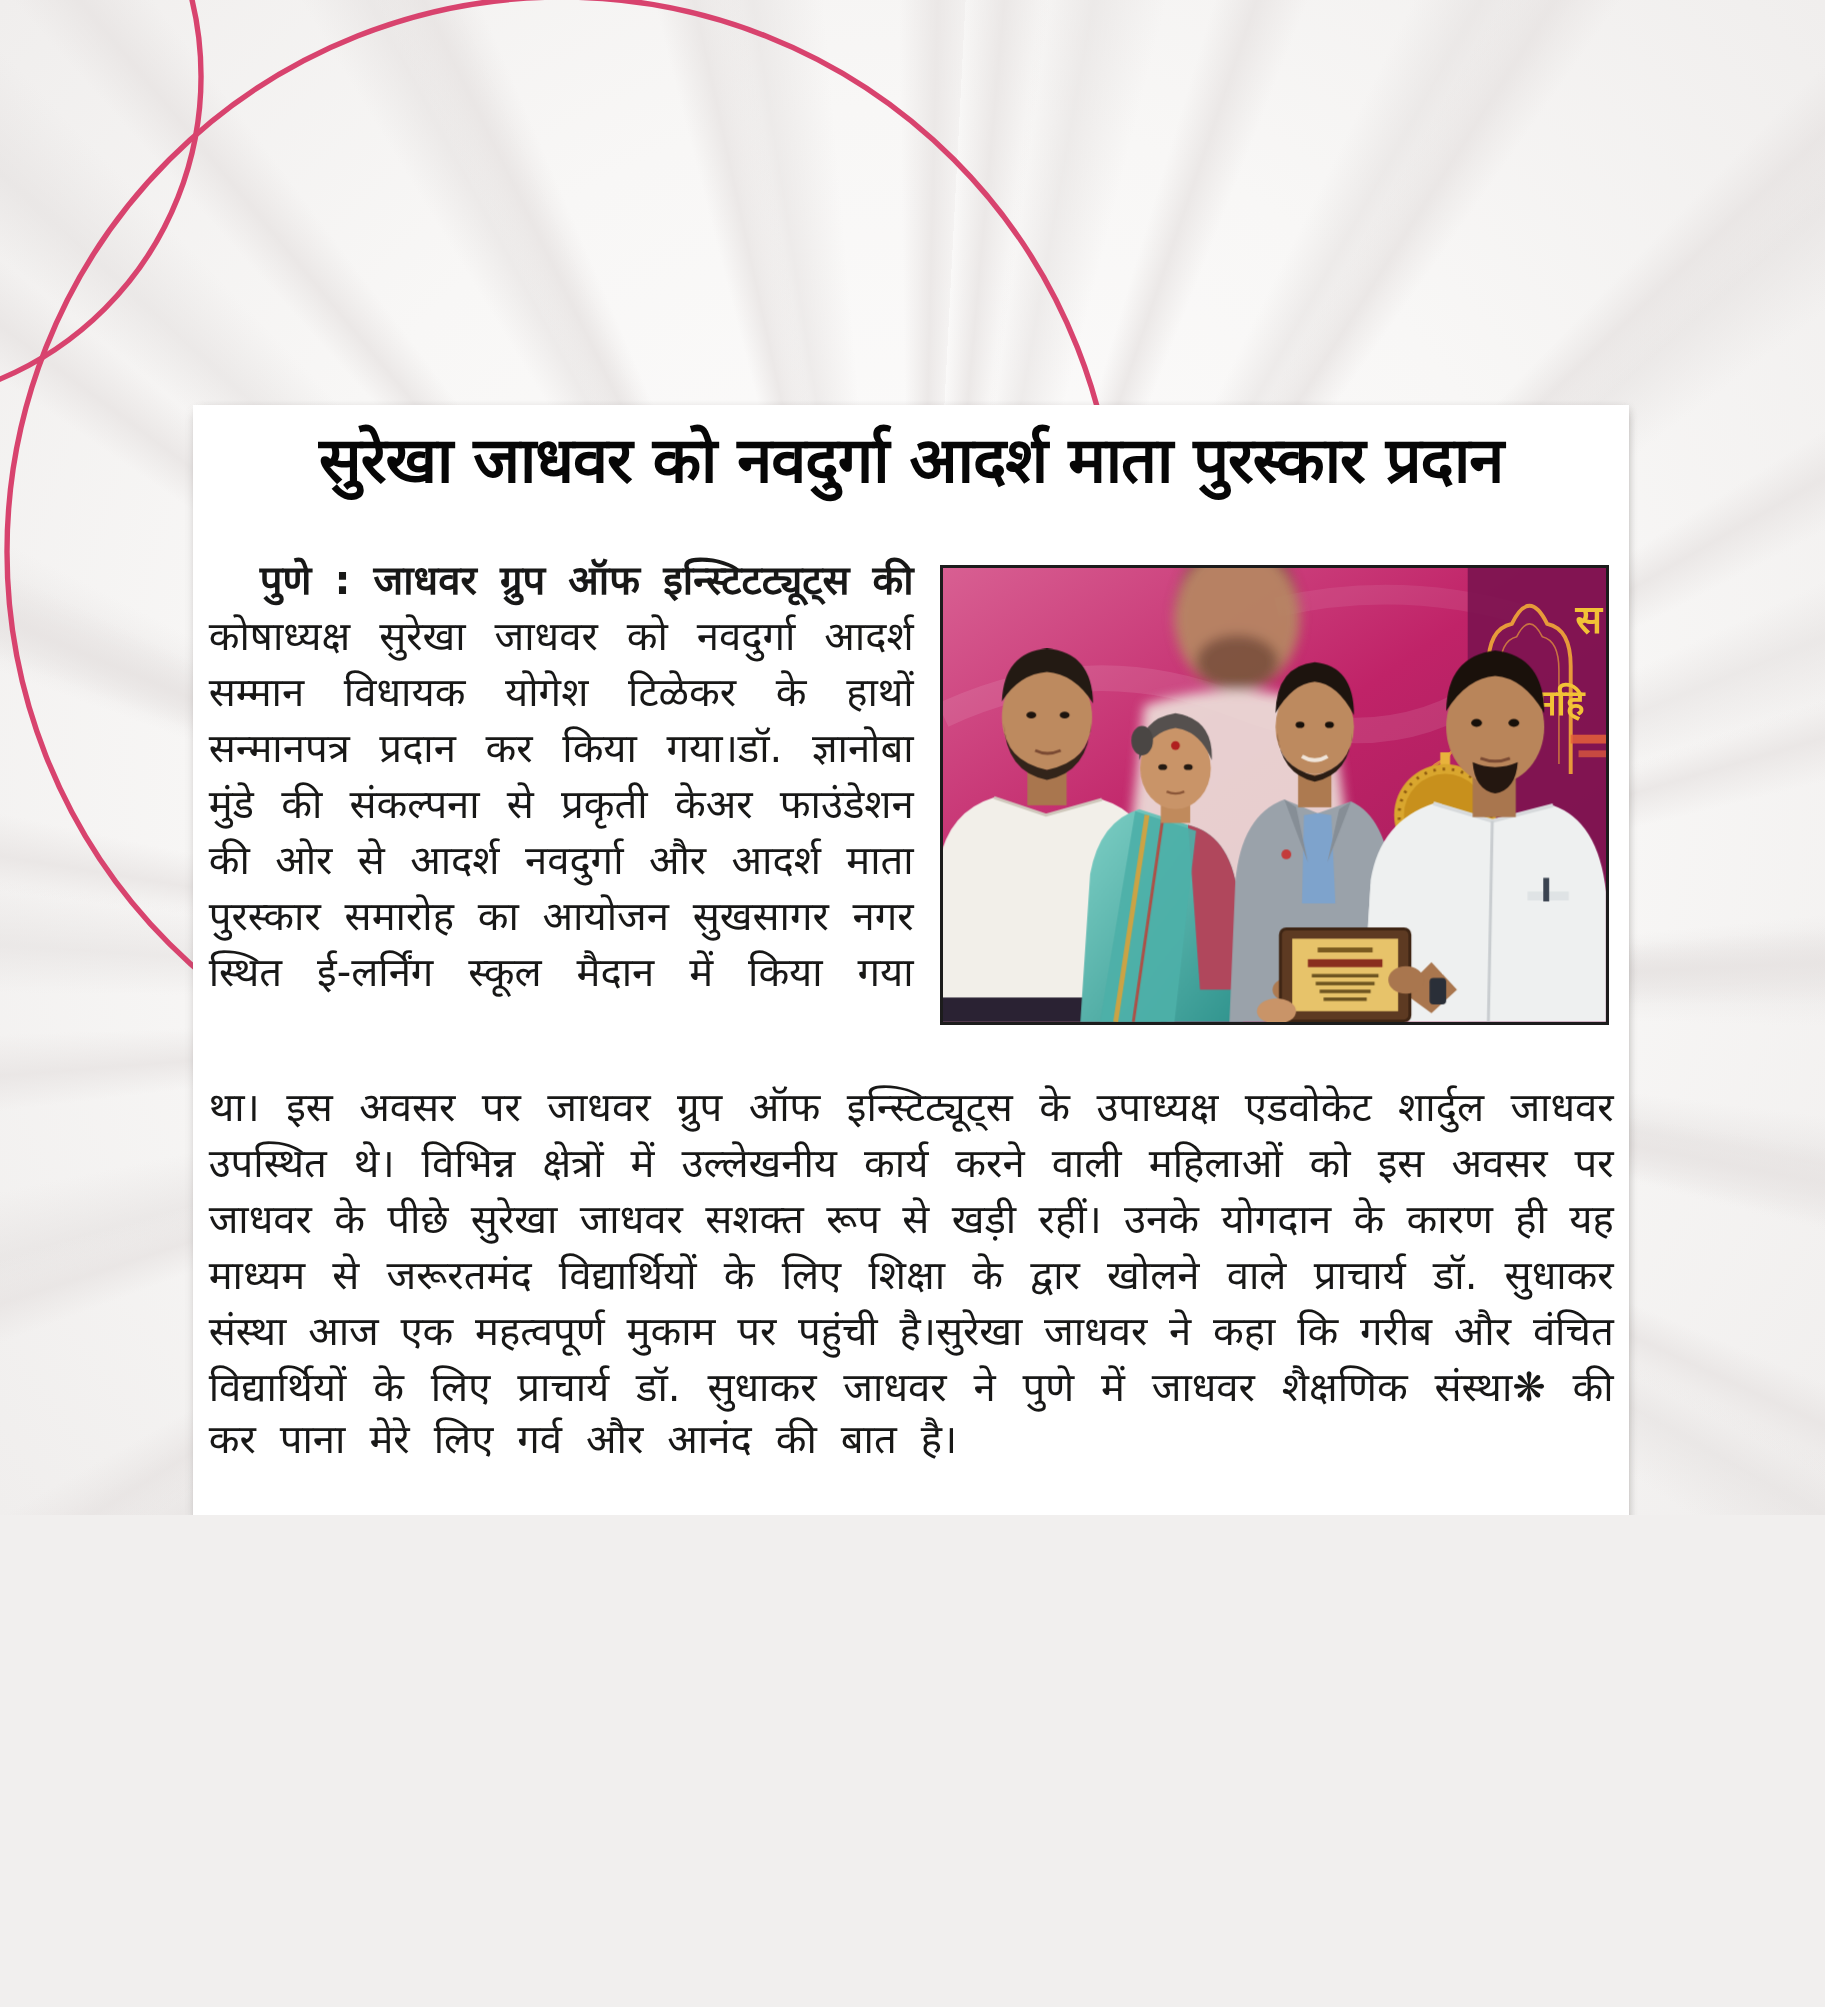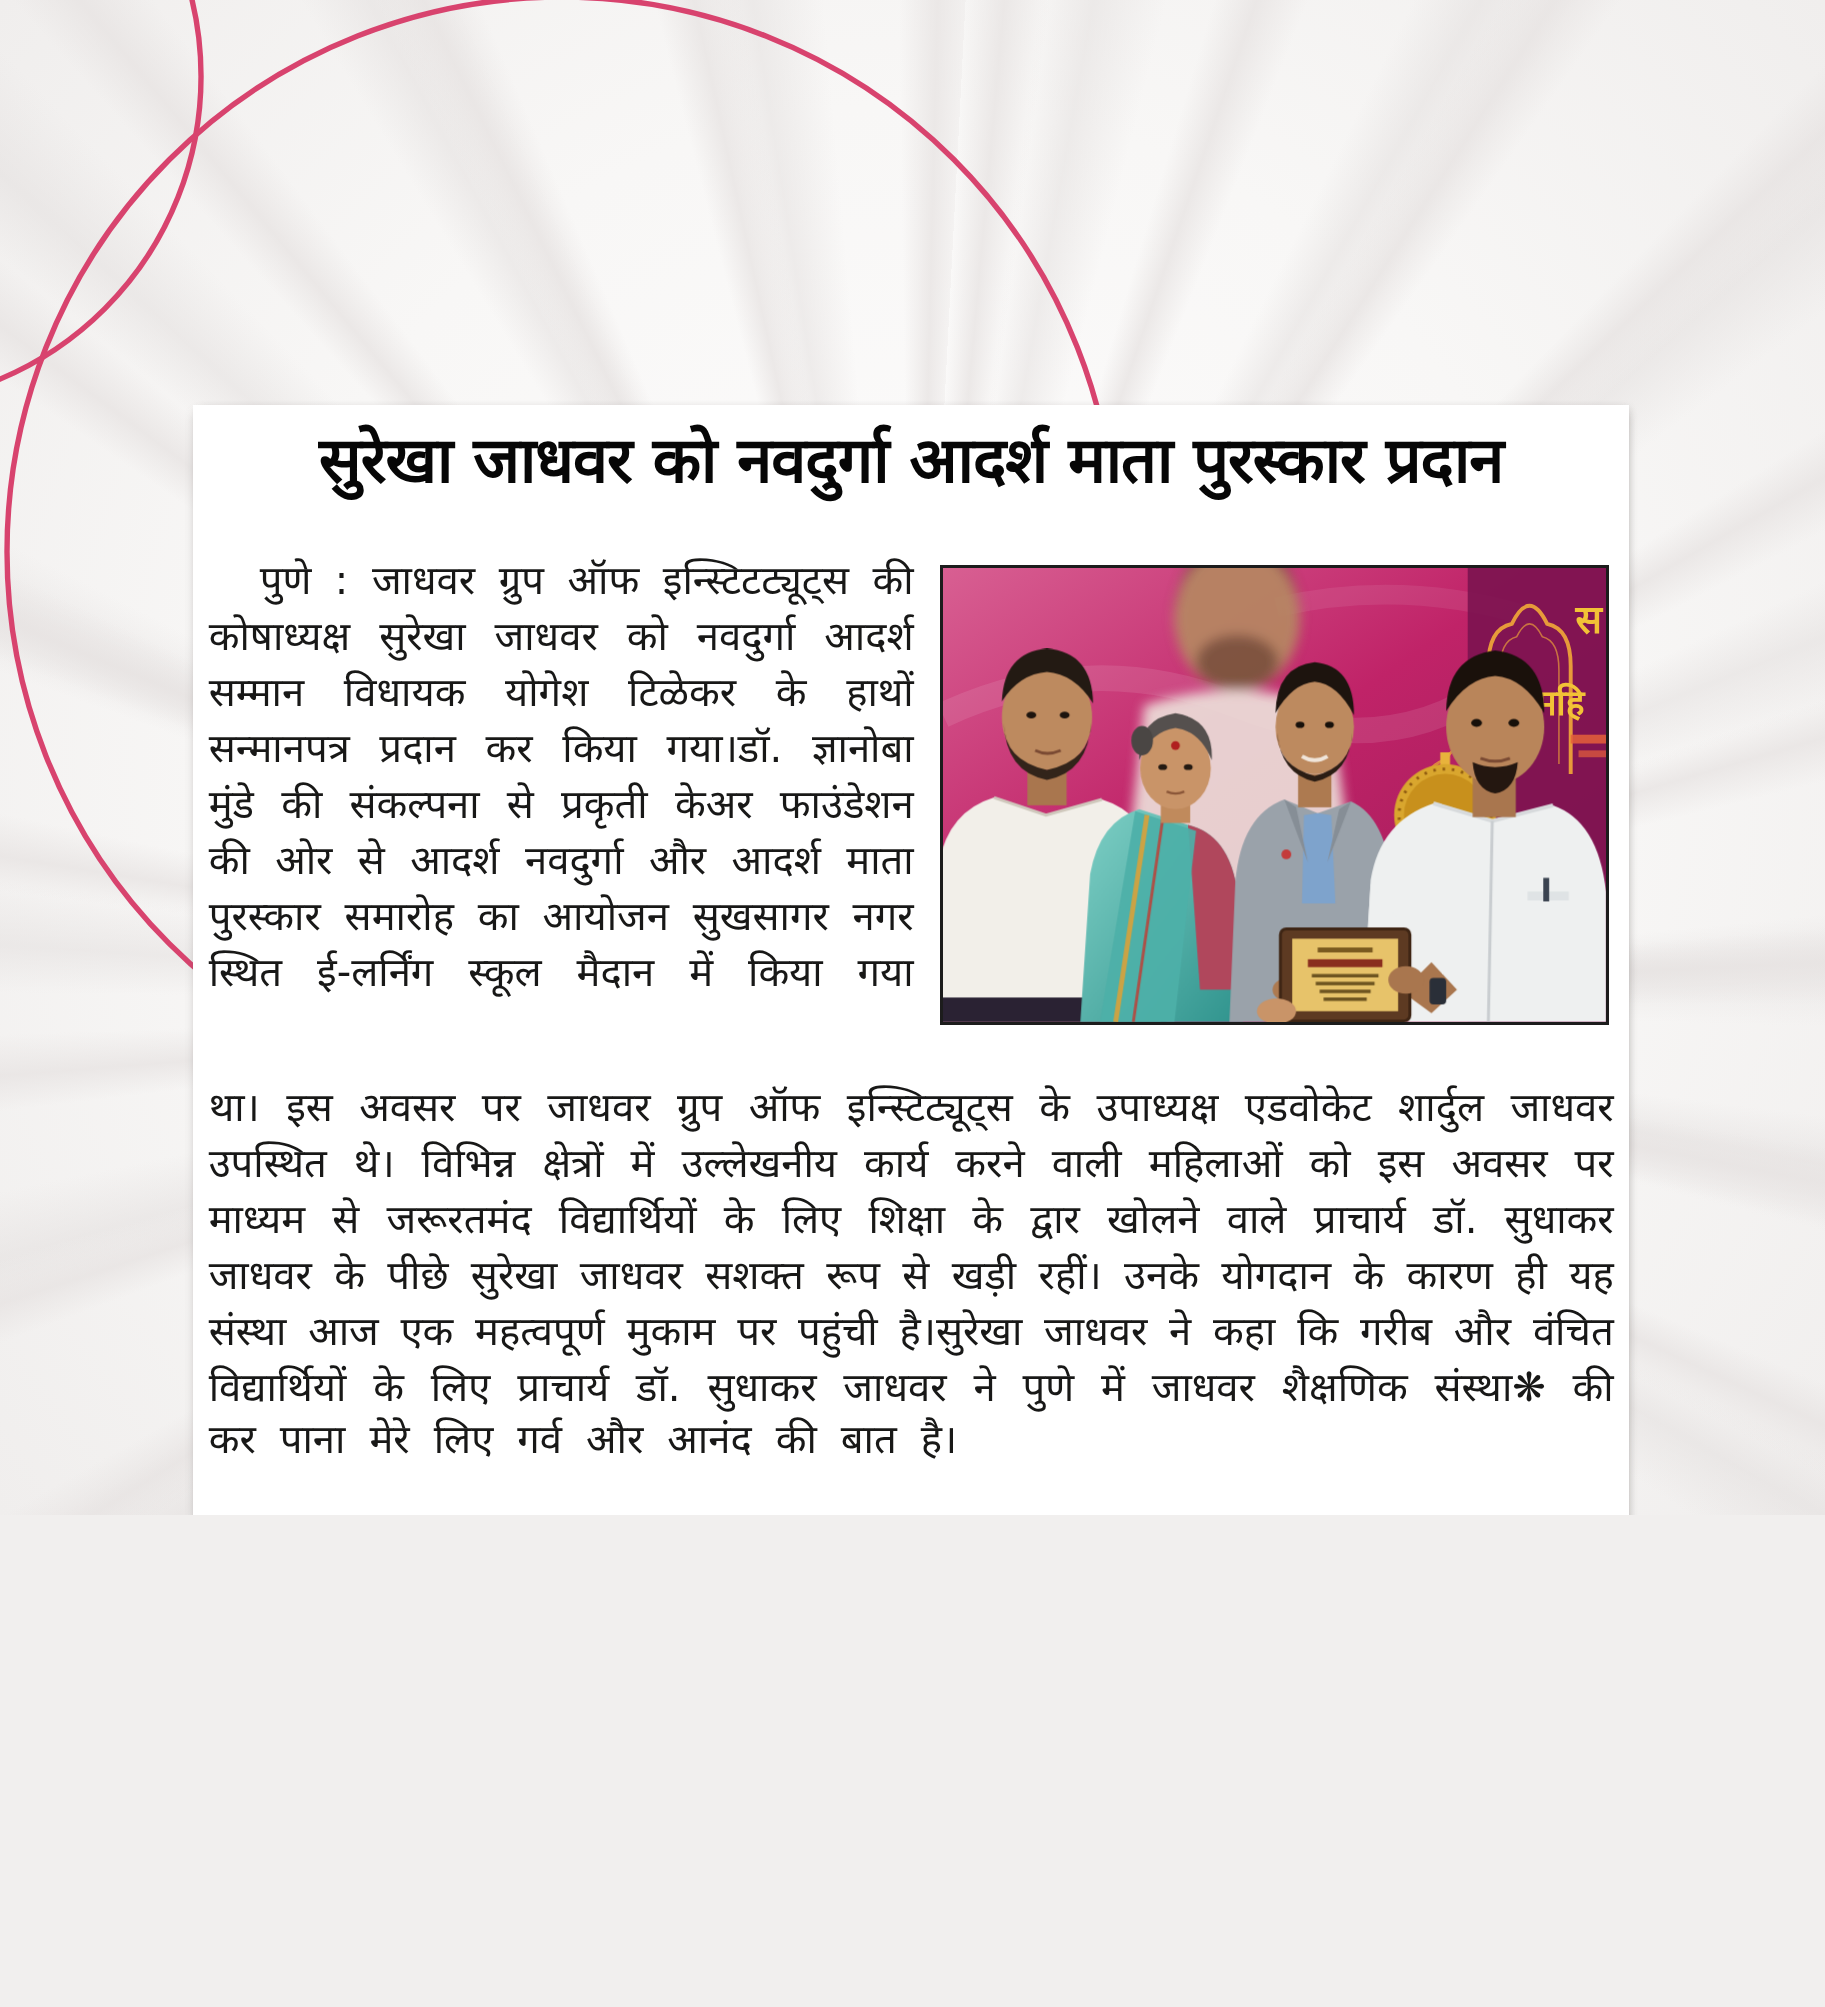--- a/index.html
+++ b/index.html
@@ -55,21 +55,21 @@
     width:1405px;
   }
   .tline{
     font-size:40px;
     line-height:56px;
     color:#181817;
     text-align:justify;
     text-align-last:justify;
     white-space:normal;
   }
-  .tline.indent{ text-indent:51px; }
+  .tline.indent{ text-indent:51px;font-weight:bold; }
   .tline.last{ text-align-last:left;font-family:Liberation Mono, monospace; }
   .photo{
     position:absolute;
     left:747px; top:160px;
     width:663px; height:454px;
     border:3.9px solid #1c1c1c;
     background:#c02368;
     overflow:hidden;
   }
   .photo svg{ display:block; width:100%; height:100%; }
@@ -226,22 +226,22 @@
       <div class="tline">सन्मानपत्र प्रदान कर किया गया।डॉ. ज्ञानोबा</div>
       <div class="tline">मुंडे की संकल्पना से प्रकृती केअर फाउंडेशन</div>
       <div class="tline">की ओर से आदर्श नवदुर्गा और आदर्श माता</div>
       <div class="tline">पुरस्कार समारोह का आयोजन सुखसागर नगर</div>
       <div class="tline">स्थित ई-लर्निंग स्कूल मैदान में किया गया</div>
     </div>
 
     <div class="fullcol">
       <div class="tline">था। इस अवसर पर जाधवर ग्रुप ऑफ इन्स्टिट्यूट्स के उपाध्यक्ष एडवोकेट शार्दुल जाधवर</div>
       <div class="tline">उपस्थित थे। विभिन्न क्षेत्रों में उल्लेखनीय कार्य करने वाली महिलाओं को इस अवसर पर</div>
+      <div class="tline">जाधवर के पीछे सुरेखा जाधवर सशक्त रूप से खड़ी रहीं। उनके योगदान के कारण ही यह</div>
       <div class="tline">माध्यम से जरूरतमंद विद्यार्थियों के लिए शिक्षा के द्वार खोलने वाले प्राचार्य डॉ. सुधाकर</div>
-      <div class="tline">जाधवर के पीछे सुरेखा जाधवर सशक्त रूप से खड़ी रहीं। उनके योगदान के कारण ही यह</div>
       <div class="tline">संस्था आज एक महत्वपूर्ण मुकाम पर पहुंची है।सुरेखा जाधवर ने कहा कि गरीब और वंचित</div>
       <div class="tline">विद्यार्थियों के लिए प्राचार्य डॉ. सुधाकर जाधवर ने पुणे में जाधवर शैक्षणिक संस्था❋ की</div>
       <div class="tline last">कर पाना मेरे लिए गर्व और आनंद की बात है।</div>
     </div>
 
   </div>
 </div>
 
 
 </body></html>

